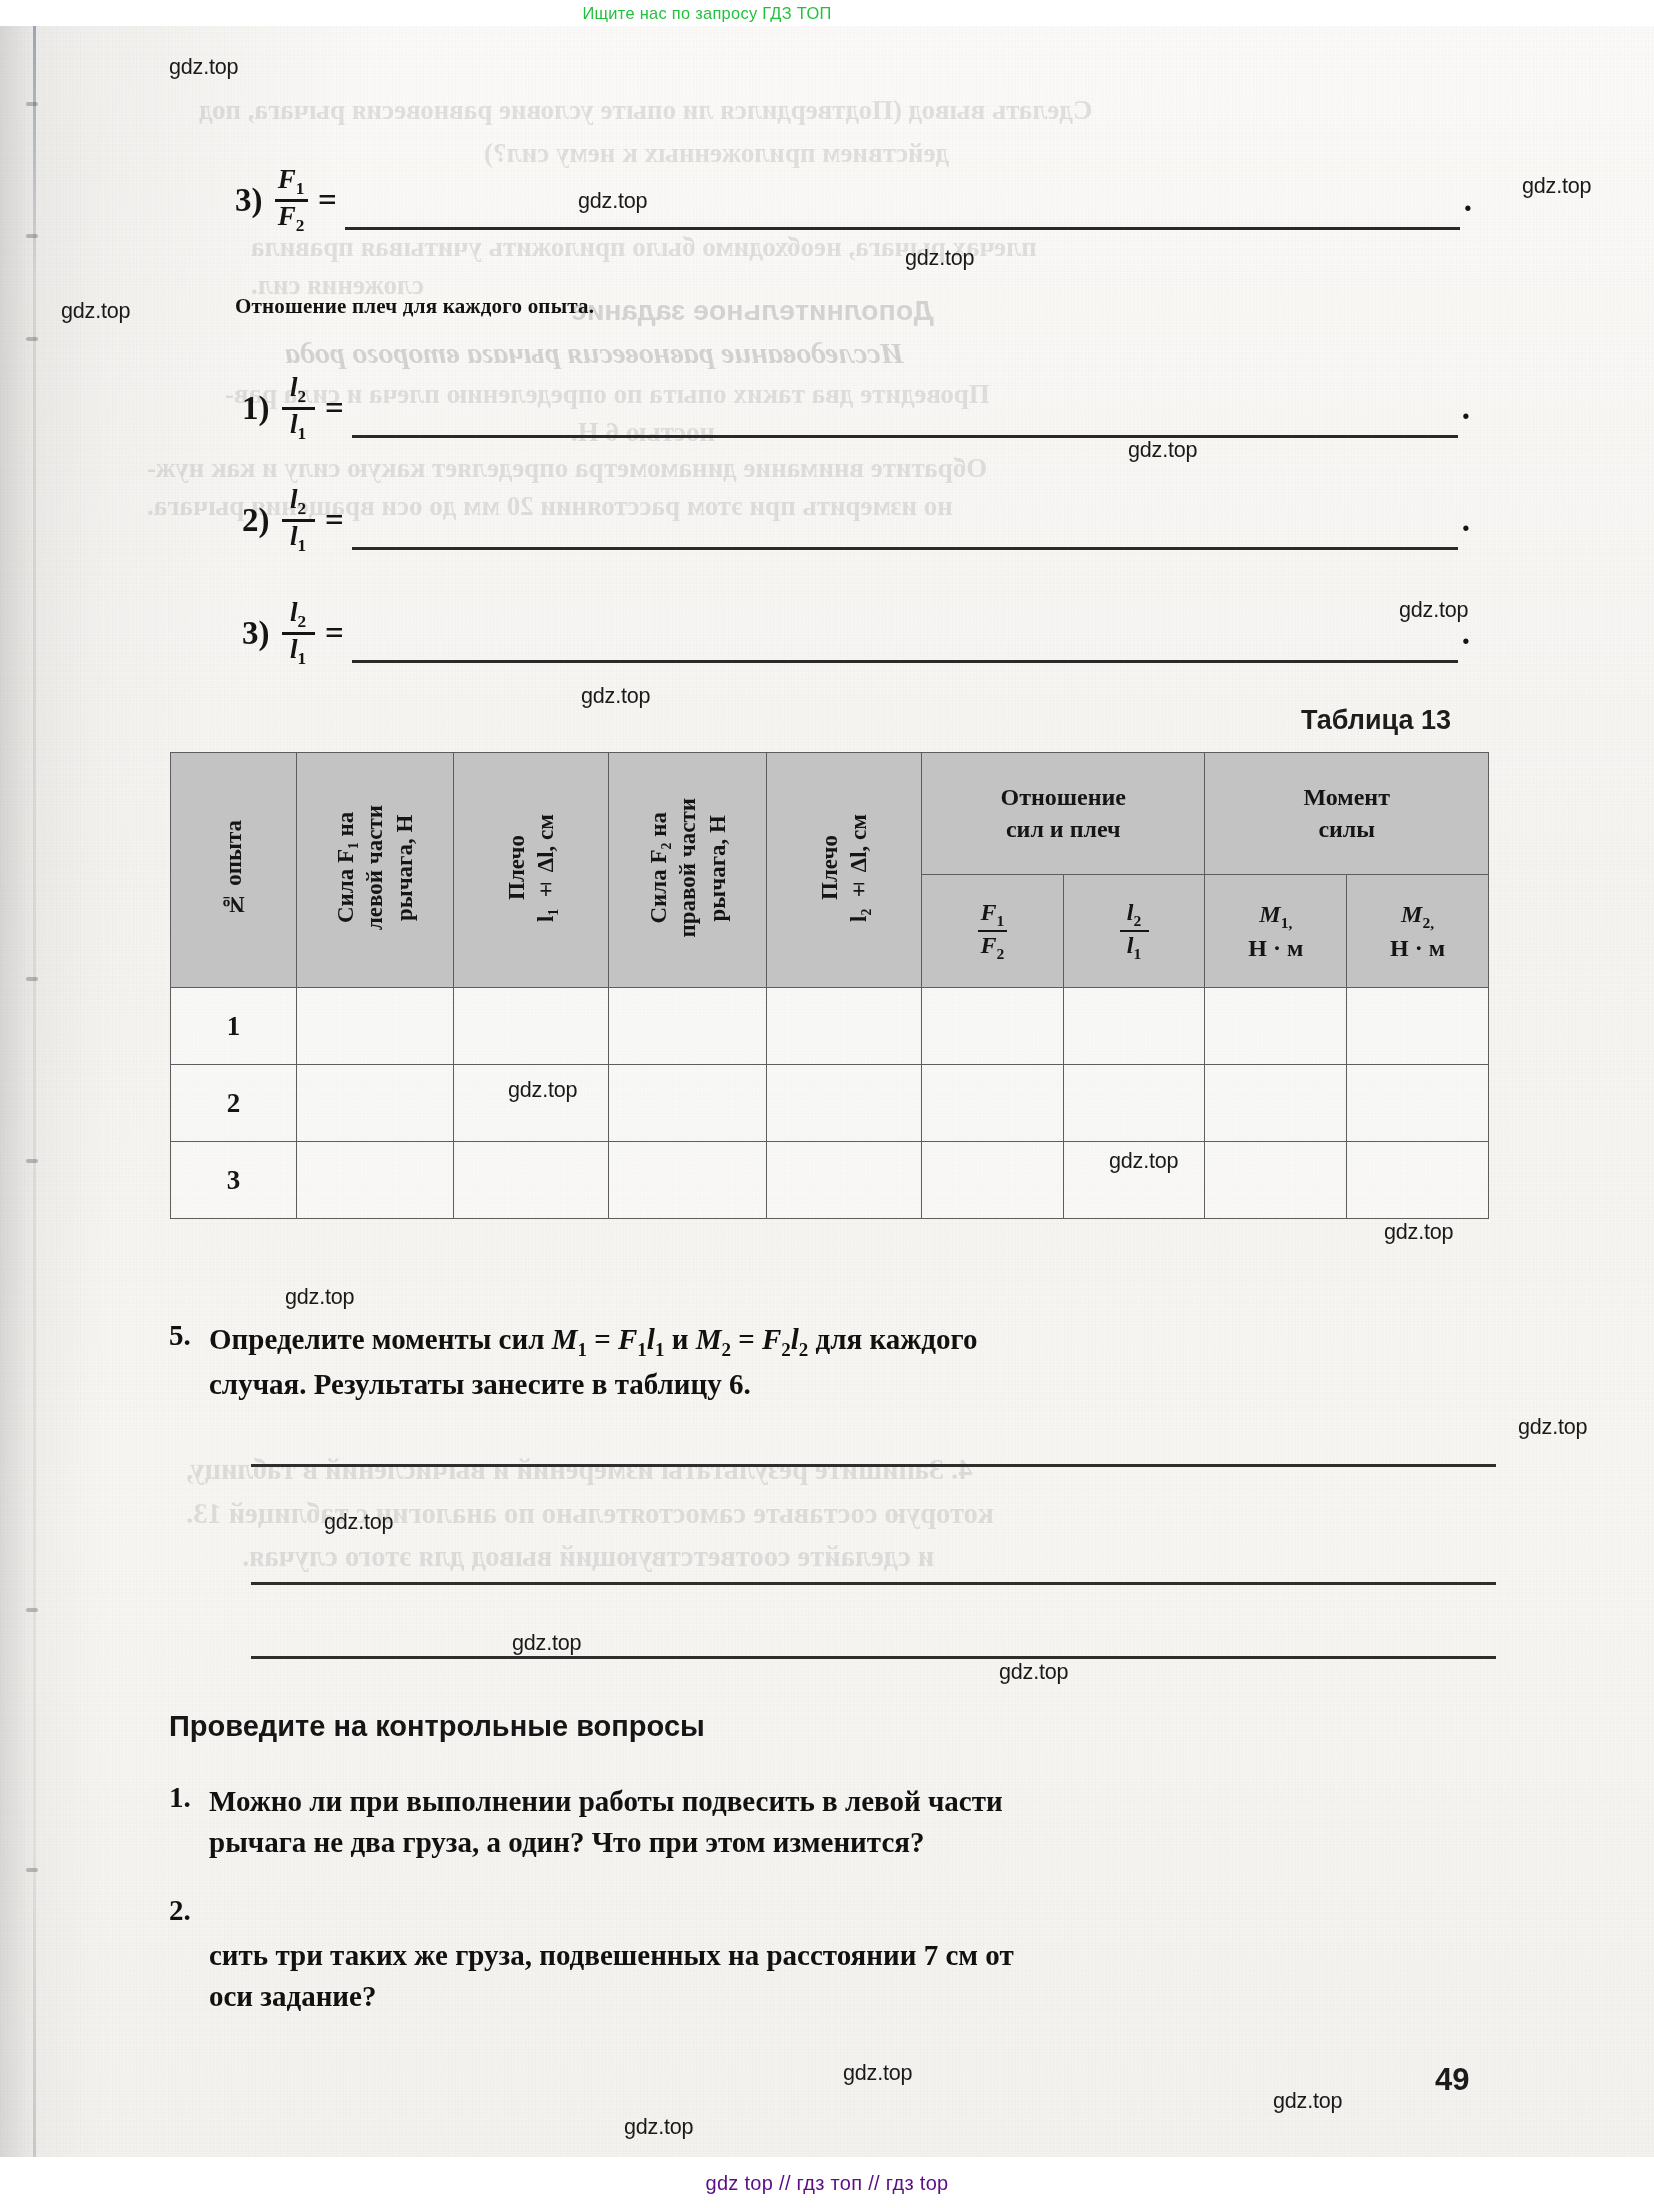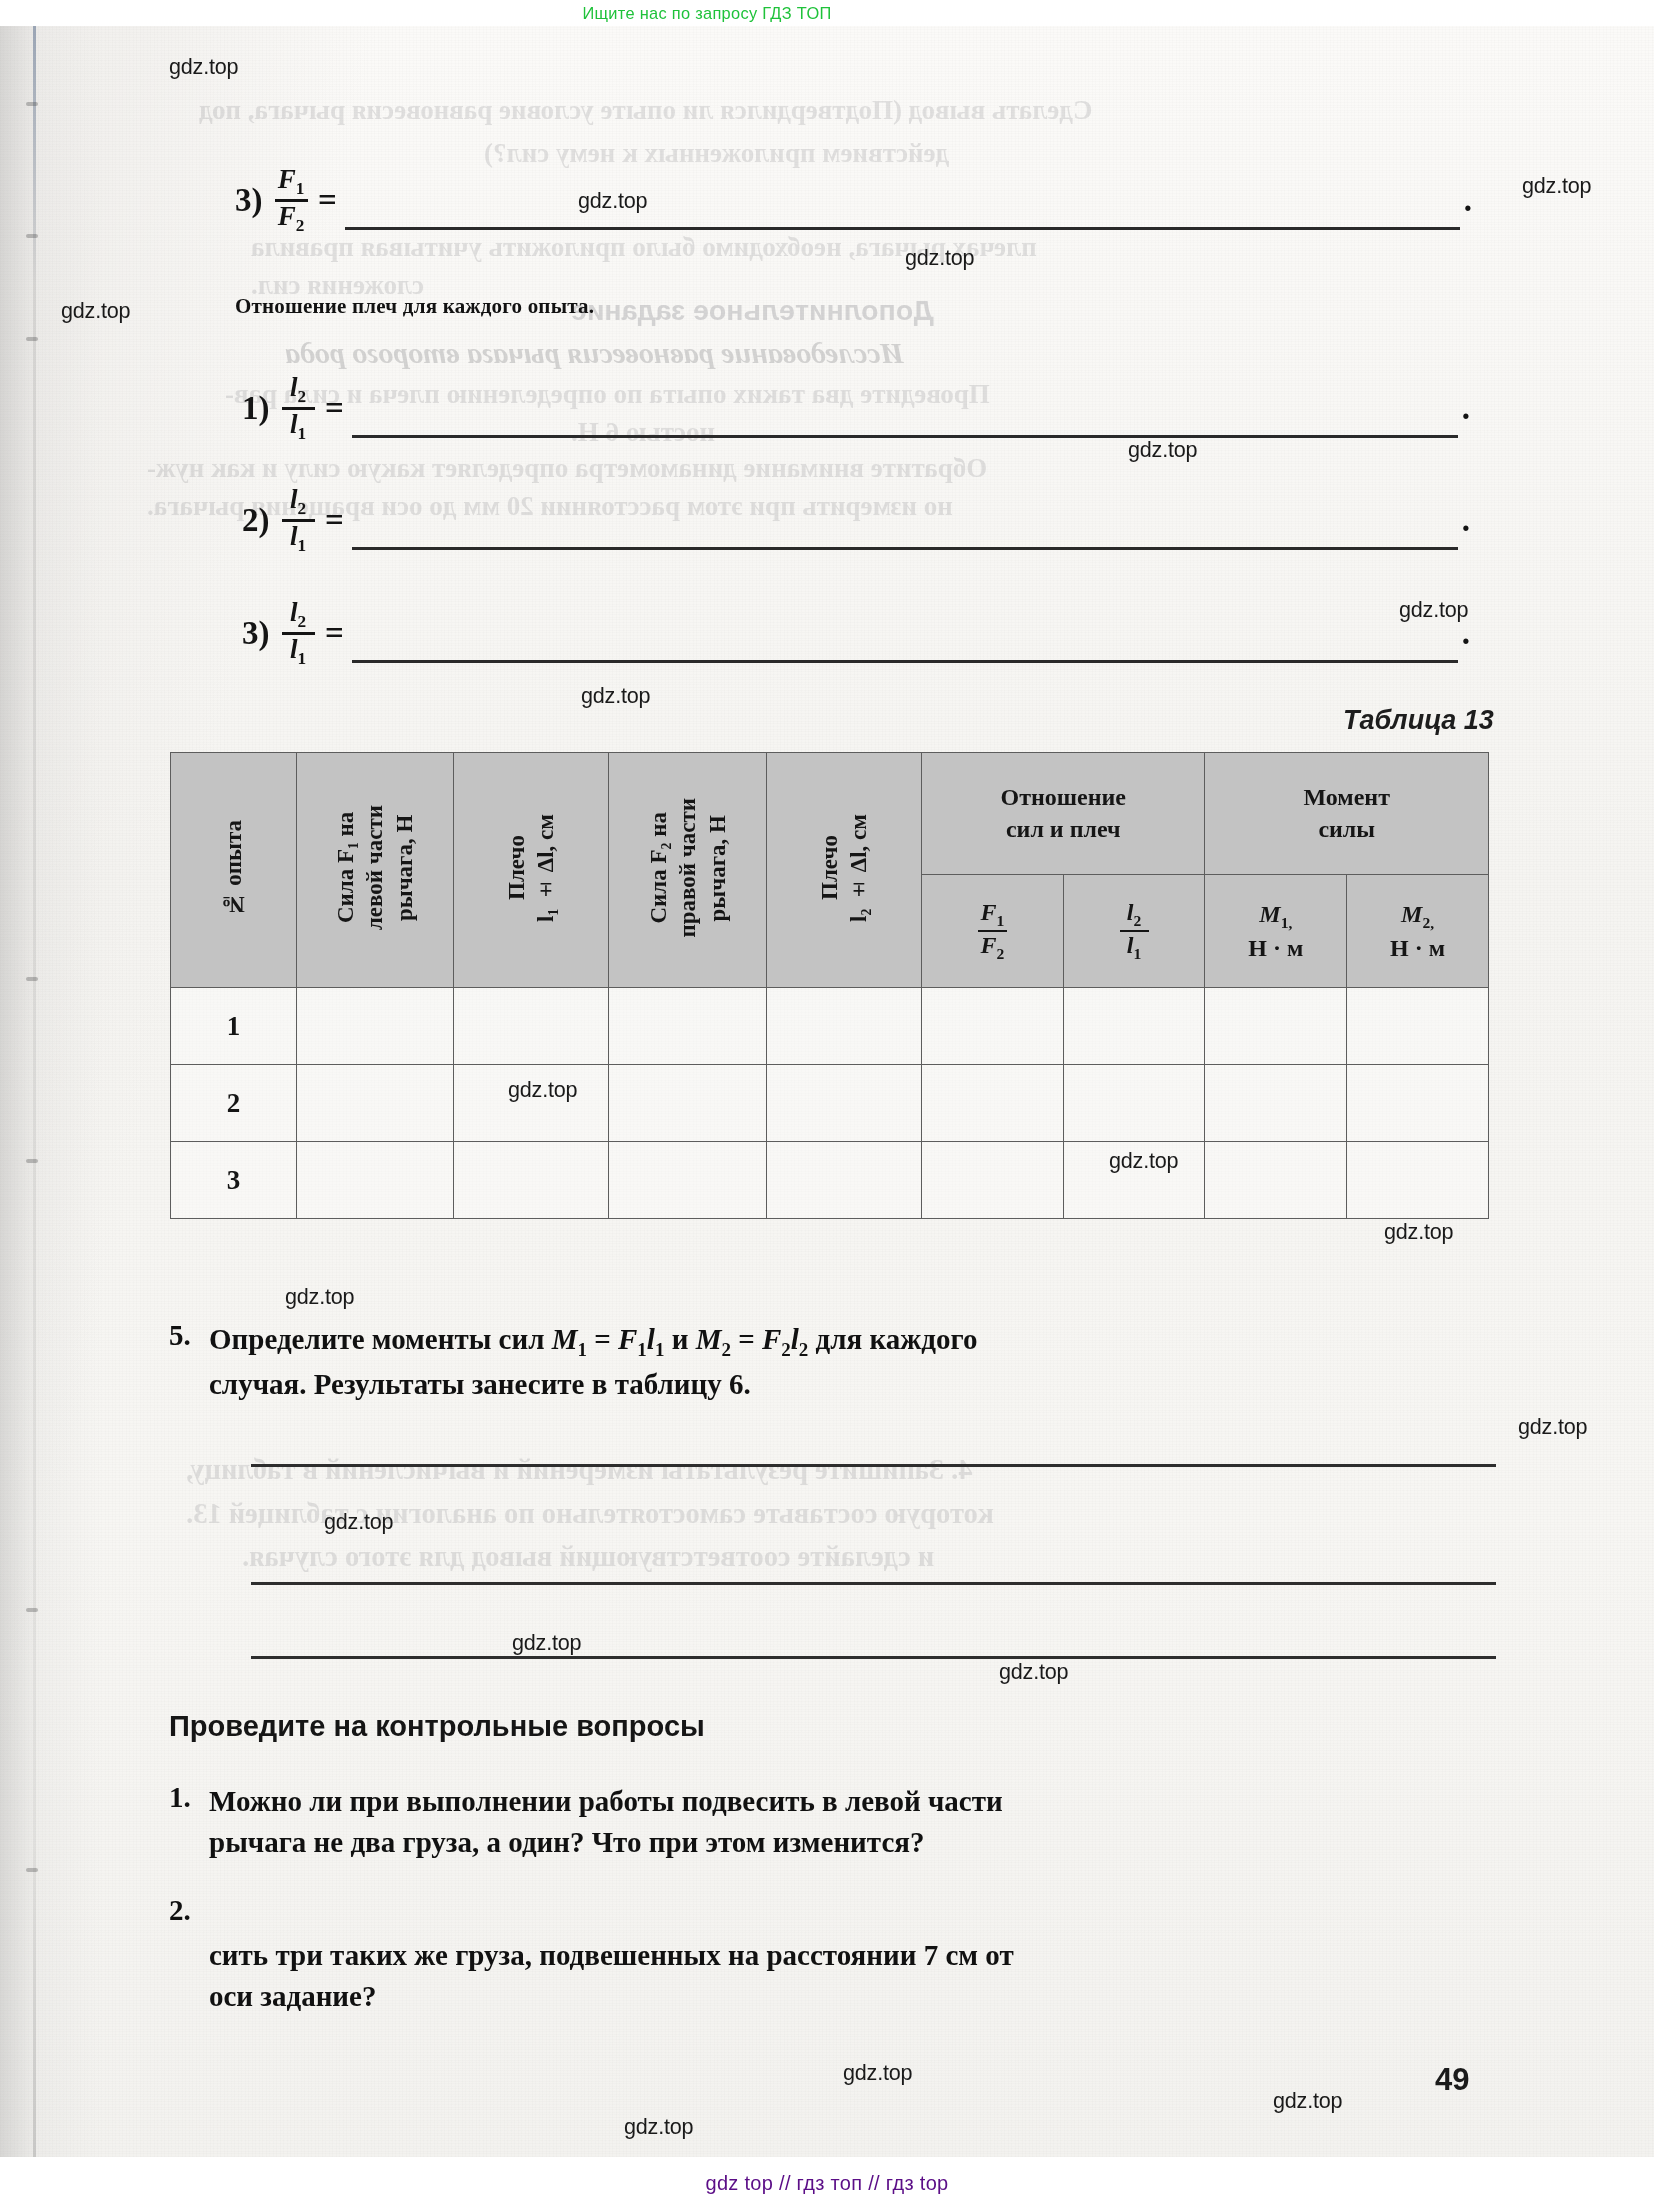--- a/index.html
+++ b/index.html
@@ -277,21 +277,21 @@
       <span class="frac">
         <span class="num"><i>l</i><sub>2</sub></span>
         <span class="bar"></span>
         <span class="den"><i>l</i><sub>1</sub></span>
       </span>
       <span class="eq">=</span>
       <span class="blank" style="flex:1;"></span>
       <span class="dot">.</span>
     </div>
 
-    <div class="tbl-caption" style="left:1343px;top:679px;font-style:italic;">Таблица 13</div>
+    <div class="tbl-caption" style="left:1301px;top:679px;">Таблица 13</div>
 
     <table class="t13" style="left:170px;top:726px;width:1319px;">
       <colgroup>
         <col style="width:104px">
         <col style="width:130px">
         <col style="width:128px">
         <col style="width:130px">
         <col style="width:128px">
         <col style="width:117px">
         <col style="width:117px">

